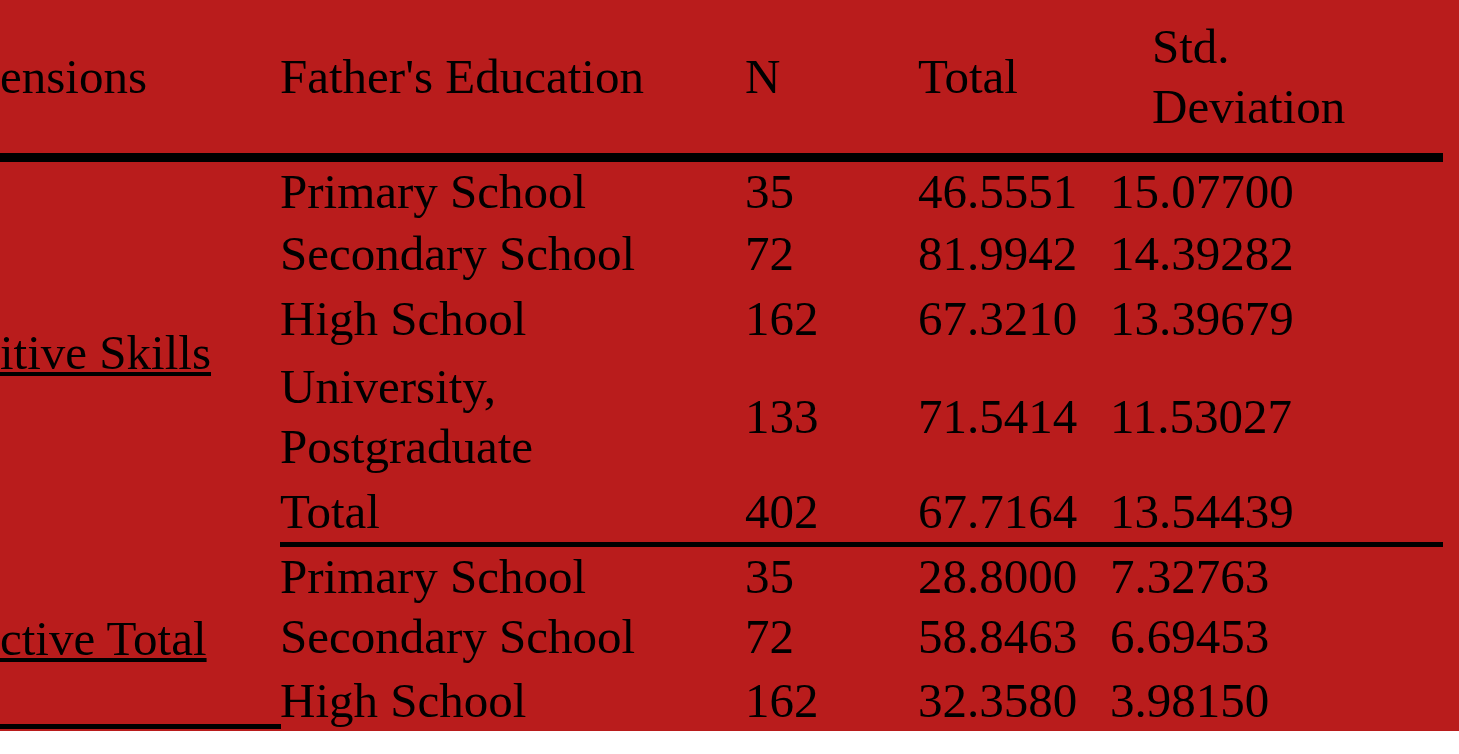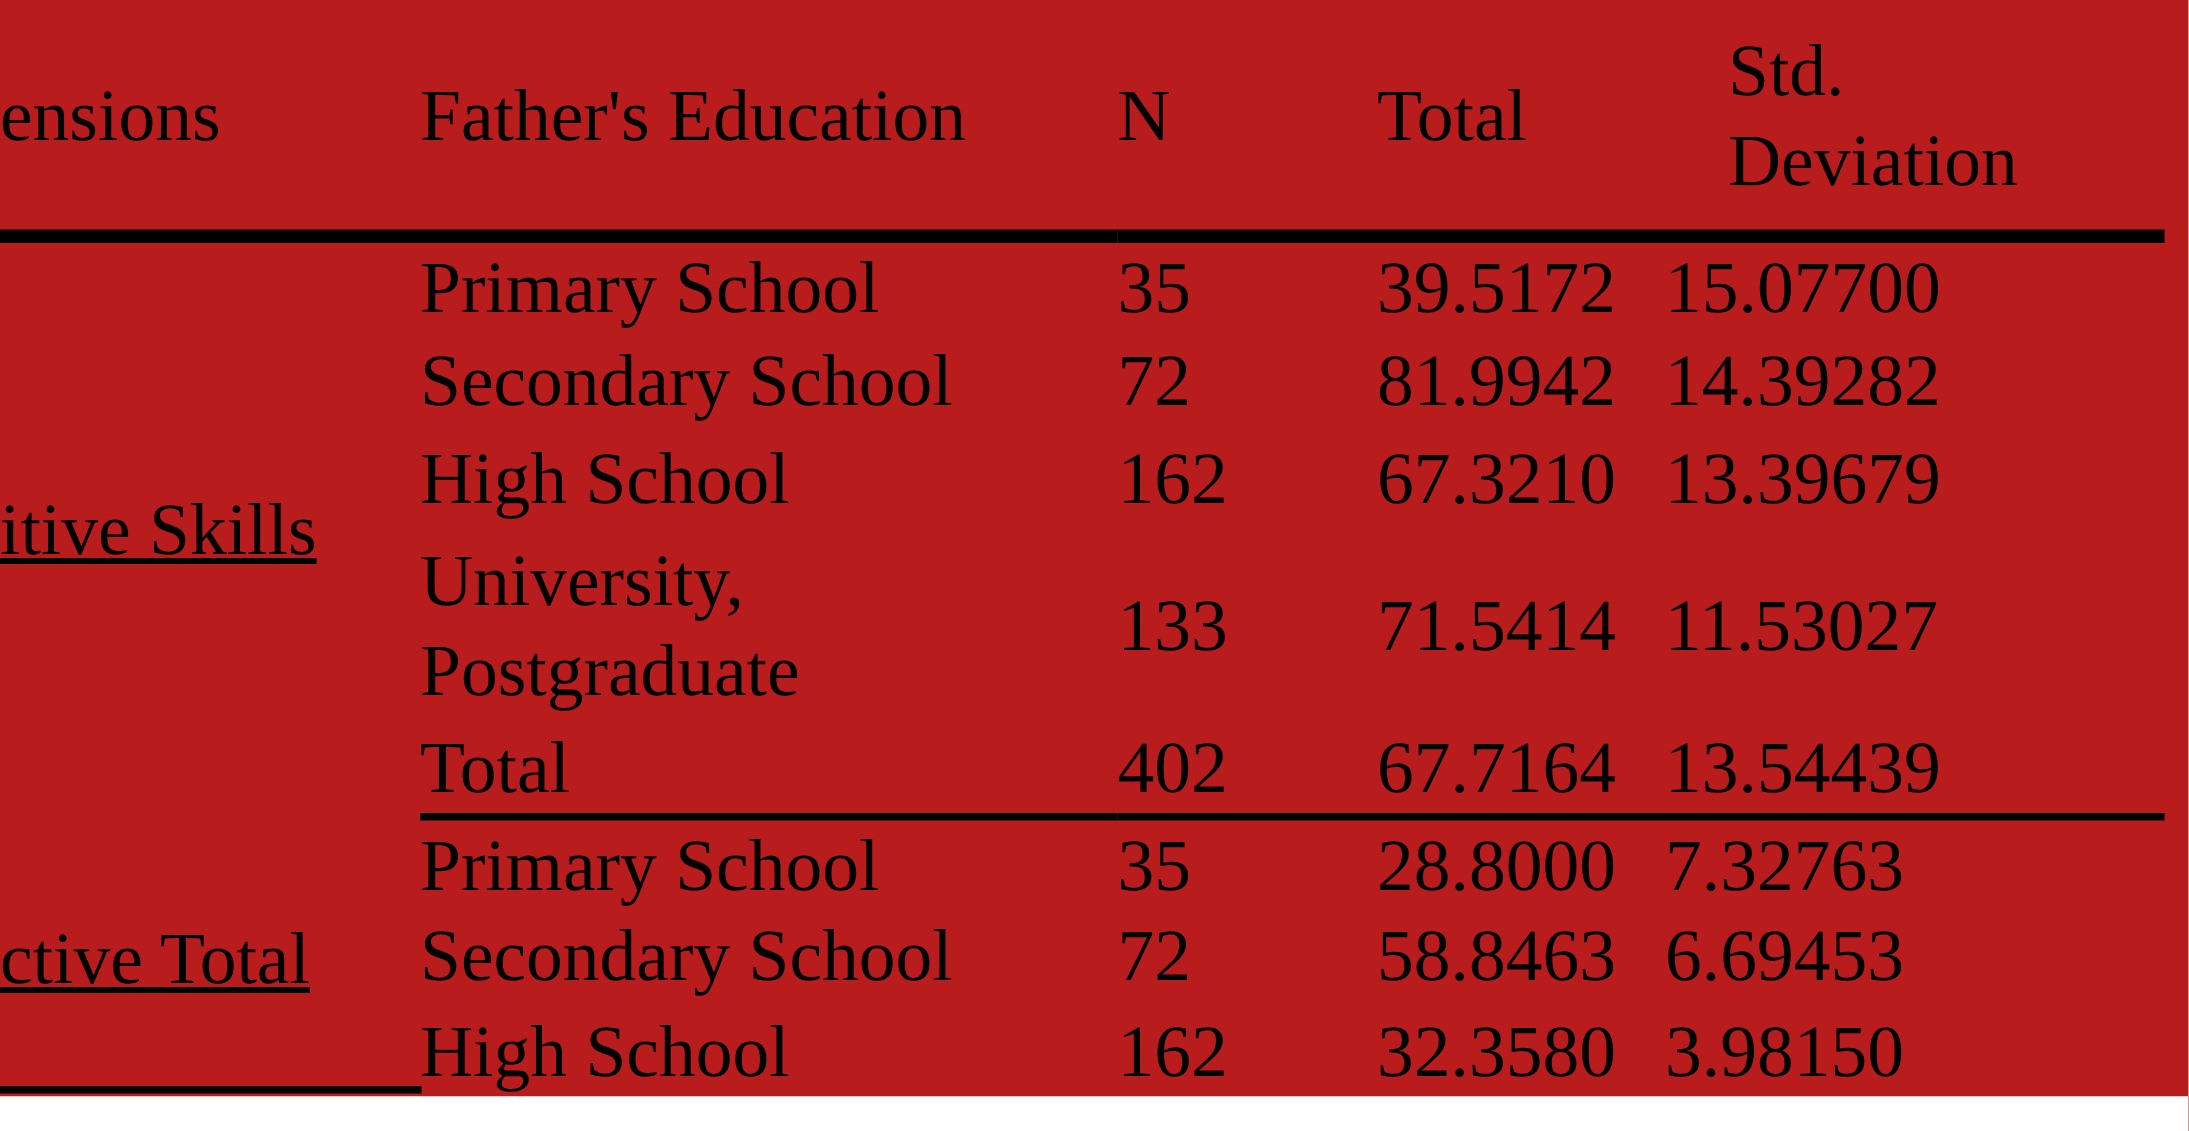--- a/index.html
+++ b/index.html
@@ -114,21 +114,21 @@
       </th>
       <th>
         <span class="std-header-inner">Std. Deviation</span>
       </th>
     </tr>
 
     <tr class="rh60">
       <td class="dim-cell" rowspan="5">itive Skills</td>
       <td>Primary School</td>
       <td>35</td>
-      <td>39.5172</td>
+      <td>46.5551</td>
       <td>15.07700</td>
     </tr>
     <tr class="rh65">
       <td>Secondary School</td>
       <td>72</td>
       <td>81.9942</td>
       <td>14.39282</td>
     </tr>
     <tr class="rh65">
       <td>High School</td>

